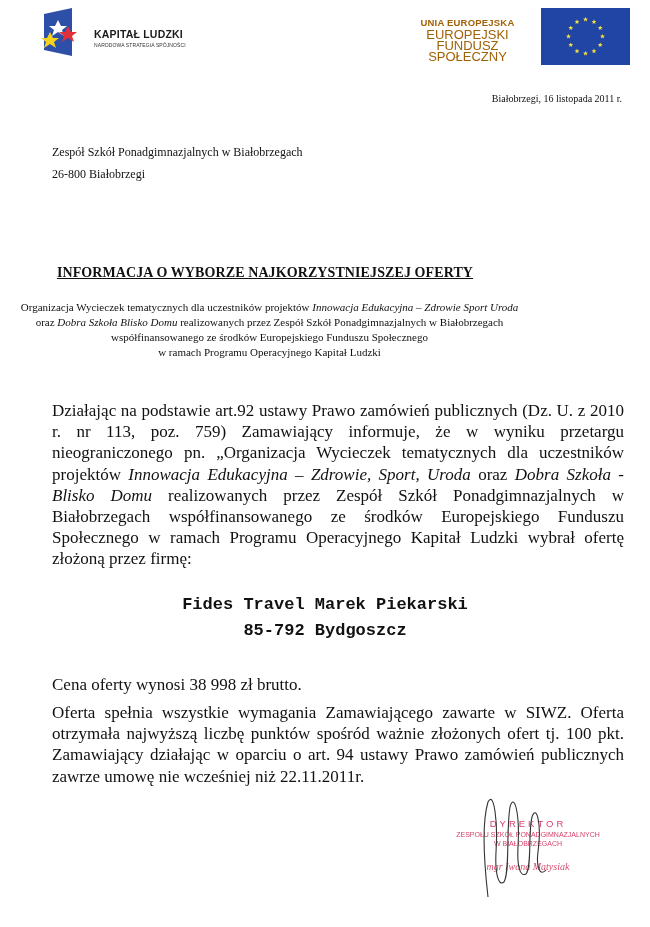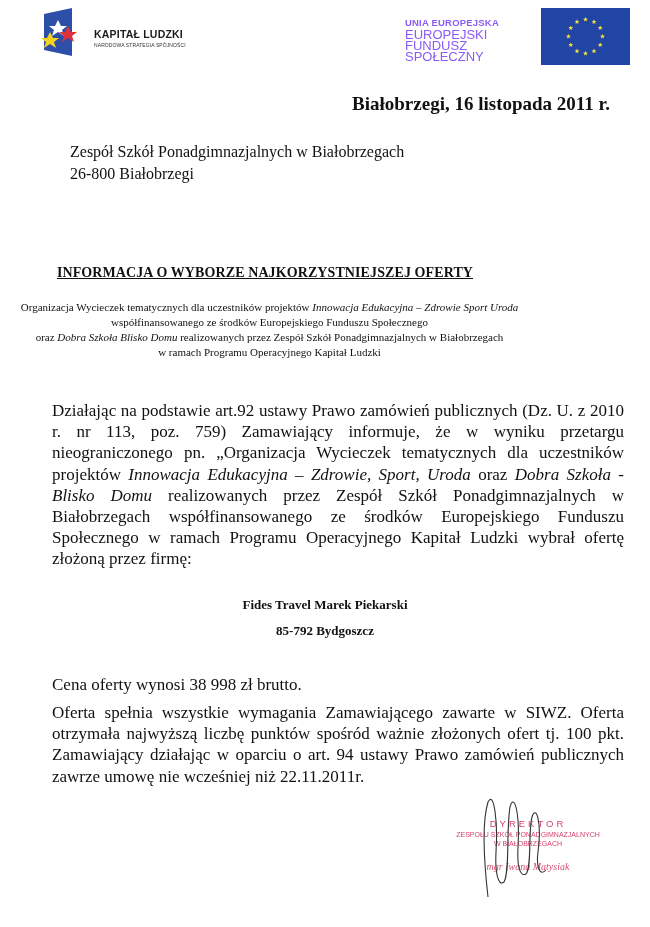--- a/index.html
+++ b/index.html
@@ -6,39 +6,39 @@
   html, body { width: 650px; height: 927px; background: #ffffff; overflow: hidden; }
   body { position: relative; font-family: "Liberation Serif", serif; color: #111; }
 
   
   .logo-kl { position: absolute; left: 38px; top: 8px; width: 200px; height: 48px; }
   .kl-mark { position: absolute; left: 0; top: 0; width: 40px; height: 48px; }
   .kl-title { position: absolute; left: 56px; top: 20px; font-family: "Liberation Sans", sans-serif; font-size: 10.5px; font-weight: bold; letter-spacing: 0.2px; color: #1a1a1a; text-align: center; }
   .kl-sub { position: absolute; left: 56px; top: 34px; font-family: "Liberation Sans", sans-serif; font-size: 5px; color: #333; letter-spacing: 0.1px; white-space: nowrap; }
 
   .logo-ue { position: absolute; left: 405px; top: 8px; width: 225px; height: 56px; }
-  .ue-text { position: absolute; right: 100px; top: 8px; text-align: left; font-family: "Liberation Sans", sans-serif; color: #8b5cf6; }
+  .ue-text { position: absolute; right: 100px; top: 8px; text-align: center; font-family: "Liberation Sans", sans-serif; color: #a16207; }
   .ue-title { font-size: 9.5px; font-weight: bold; letter-spacing: 0.2px; line-height: 13px; }
   .ue-line { font-size: 13px; line-height: 11px; }
   .ue-flag { position: absolute; right: 0; top: 0; width: 89px; height: 57px; background: #2145a5; }
 
-  .date { position: absolute; right: 40px; top: 93px; font-size: 19px; font-weight: bold; }
+  .date { position: absolute; right: 28px; top: 93px; font-size: 10px; }
 
-  .address { position: absolute; left: 70px; top: 141px; font-size: 16px; line-height: 22px; }
+  .address { position: absolute; left: 52px; top: 141px; font-size: 12px; line-height: 22px; }
 
   .heading { position: absolute; left: 0; width: 530px; top: 265px; text-align: center; font-size: 14px; font-weight: bold; text-decoration: underline; letter-spacing: 0.1px; }
 
   .subtitle { position: absolute; left: 0; width: 539px; top: 300px; text-align: center; font-size: 11px; line-height: 15px; }
   .subtitle i { font-style: italic; }
 
   .body { position: absolute; left: 52px; width: 572px; font-size: 17px; line-height: 21.2px; text-align: justify; }
   .body i { font-style: italic; }
   .para1 { top: 400px; }
 
-  .company { position: absolute; left: 0; width: 650px; top: 592px; text-align: center; font-size: 13px; font-weight: bold; line-height: 26px; }
+  .company { position: absolute; left: 0; width: 650px; top: 592px; text-align: center; font-size: 17px; font-weight: bold; line-height: 26px; font-family: Liberation Mono, monospace; }
 
   .price { top: 674px; }
   .para2 { top: 702px; }
 
   .stamp { position: absolute; left: 420px; top: 780px; width: 230px; height: 110px; color: #d8406a; font-family: "Liberation Sans", sans-serif; text-align: center; }
   .stamp-title { position: absolute; left: 0; width: 216px; top: 38px; font-size: 9.5px; letter-spacing: 3px; }
   .stamp-l1 { position: absolute; left: 0; width: 216px; top: 51px; font-size: 7px; }
   .stamp-l2 { position: absolute; left: 0; width: 216px; top: 60px; font-size: 7px; }
   .stamp-name { position: absolute; left: 0; width: 216px; top: 81px; font-family: "Liberation Serif", serif; font-style: italic; font-size: 10px; color: #d85070; }
   .signature { position: absolute; left: 480px; top: 792px; width: 70px; height: 110px; }
@@ -84,22 +84,22 @@
 
 <div class="address">
   <div>Zespół Szkół Ponadgimnazjalnych w Białobrzegach</div>
   <div>26-800 Białobrzegi</div>
 </div>
 
 <div class="heading">INFORMACJA O WYBORZE NAJKORZYSTNIEJSZEJ OFERTY</div>
 
 <div class="subtitle">
   <div><span>Organizacja Wycieczek tematycznych dla uczestników projektów </span><i>Innowacja Edukacyjna – Zdrowie Sport Uroda</i></div>
+  <div><span>oraz </span><i>Dobra Szkoła Blisko Domu</i><span> realizowanych przez Zespół Szkół Ponadgimnazjalnych w Białobrzegach</span></div>
   <div>współfinansowanego ze środków Europejskiego Funduszu Społecznego</div>
-  <div><span>oraz </span><i>Dobra Szkoła Blisko Domu</i><span> realizowanych przez Zespół Szkół Ponadgimnazjalnych w Białobrzegach</span></div>
   <div>w ramach Programu Operacyjnego Kapitał Ludzki</div>
 </div>
 
 <div class="body para1"><span>Działając na podstawie art.92 ustawy Prawo zamówień publicznych (Dz. U. z 2010 r. nr 113, poz. 759) Zamawiający informuje, że w wyniku przetargu nieograniczonego pn. „Organizacja Wycieczek tematycznych dla uczestników projektów </span><i>Innowacja Edukacyjna – Zdrowie, Sport, Uroda</i><span> oraz </span><i>Dobra Szkoła - Blisko Domu</i><span> realizowanych przez Zespół Szkół Ponadgimnazjalnych w Białobrzegach współfinansowanego ze środków Europejskiego Funduszu Społecznego w ramach Programu Operacyjnego Kapitał Ludzki wybrał ofertę złożoną przez firmę:</span></div>
 
 <div class="company">
   <div>Fides Travel Marek Piekarski</div>
   <div>85-792 Bydgoszcz</div>
 </div>
 

